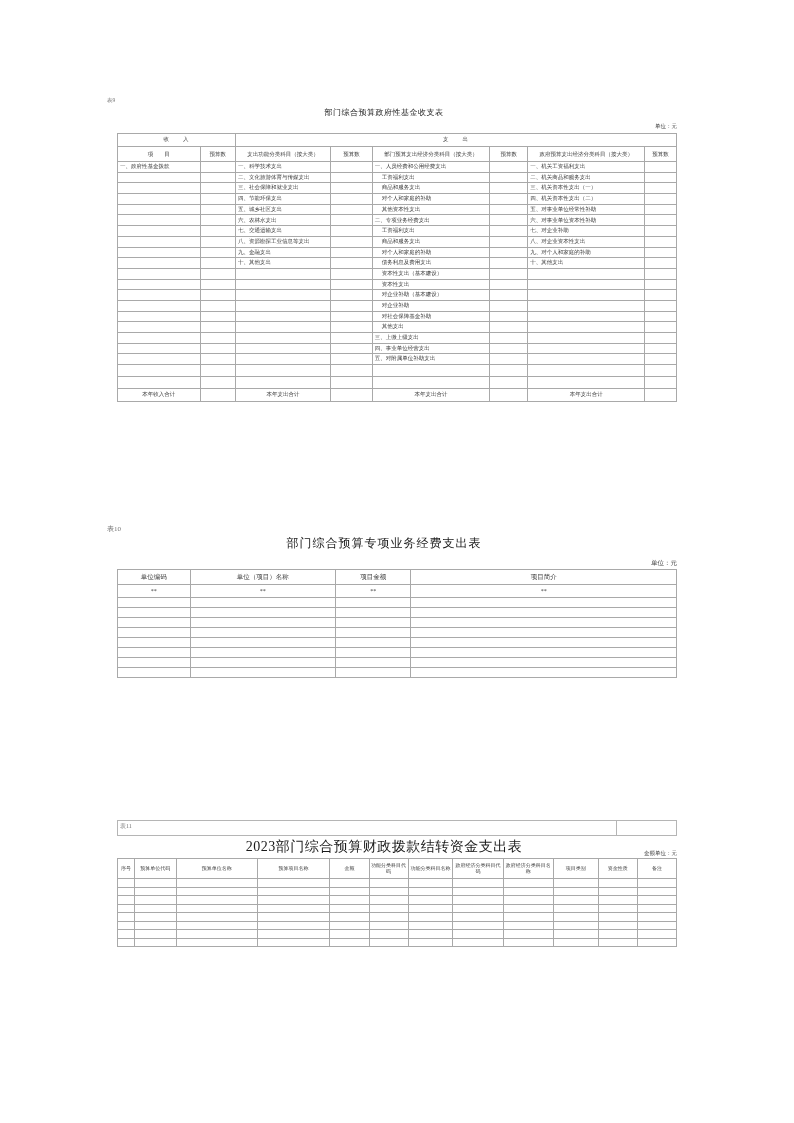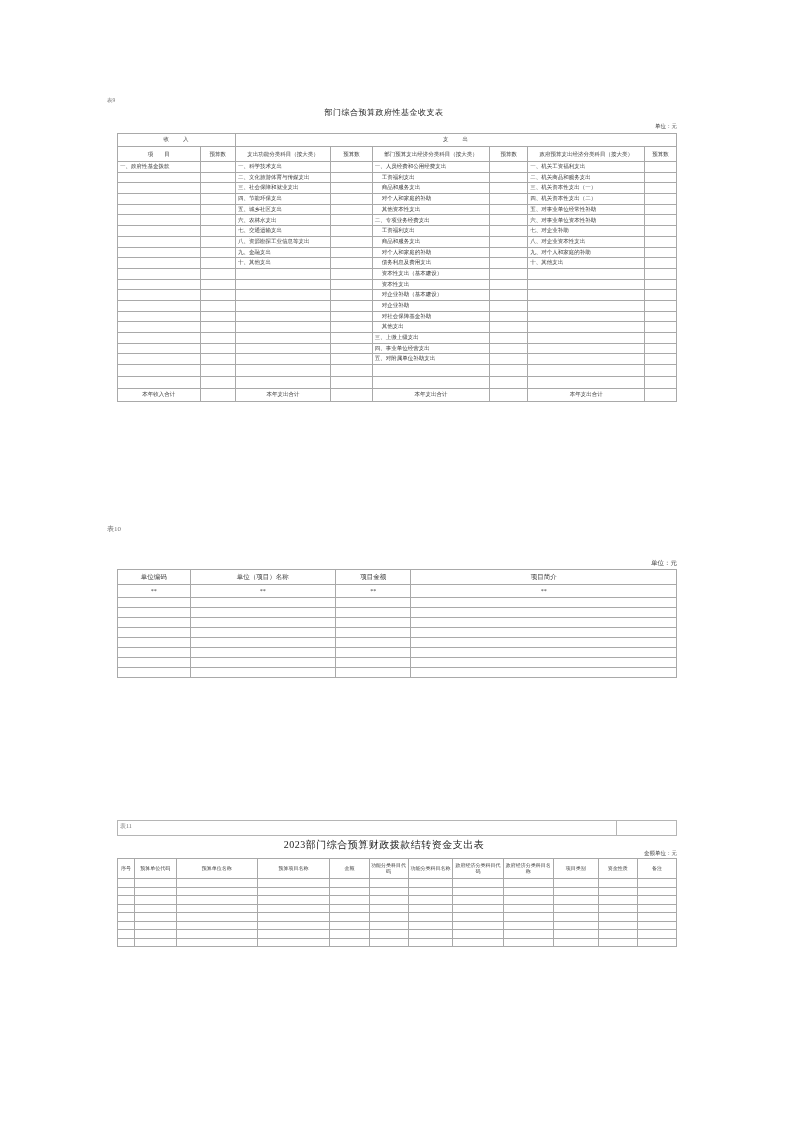--- a/index.html
+++ b/index.html
@@ -297,20 +297,21 @@
           <td></td>
           <td>本年支出合计</td>
           <td></td>
           <td>本年支出合计</td>
           <td></td>
         </tr>
       </tbody>
   </table>
 
   <div class="tag" style="top:524px; font-size:7px;">表10</div>
+  <div class="title" style="top:535px; font-size:12px; letter-spacing:1px;">部门综合预算专项业务经费支出表</div>
   <div class="unit" style="top:559px; font-size:6.5px;">单位：元</div>
 
   <table id="t10" style="top:569px;">
     <colgroup>
       <col style="width:13%">
         <col style="width:26%">
         <col style="width:13.5%">
         <col style="width:47.5%">
     </colgroup>
     <thead>
@@ -378,21 +379,21 @@
         </tr>
       </tbody>
   </table>
 
   <div class="t11cap">
     <div class="c1">
       <span>表11</span>
     </div>
     <div class="c2"></div>
   </div>
-  <div class="title" style="top:838px; font-size:10px; letter-spacing:0.5px;">2023部门综合预算财政拨款结转资金支出表</div>
+  <div class="title" style="top:838px; font-size:14px; letter-spacing:0.5px;">2023部门综合预算财政拨款结转资金支出表</div>
   <div class="unit" style="top:850px; font-size:5.5px;">金额单位：元</div>
 
   <table id="t11" style="top:858px;">
     <colgroup>
       <col style="width:3%">
         <col style="width:7.5%">
         <col style="width:14.5%">
         <col style="width:13%">
       <col style="width:7%">
         <col style="width:7%">

